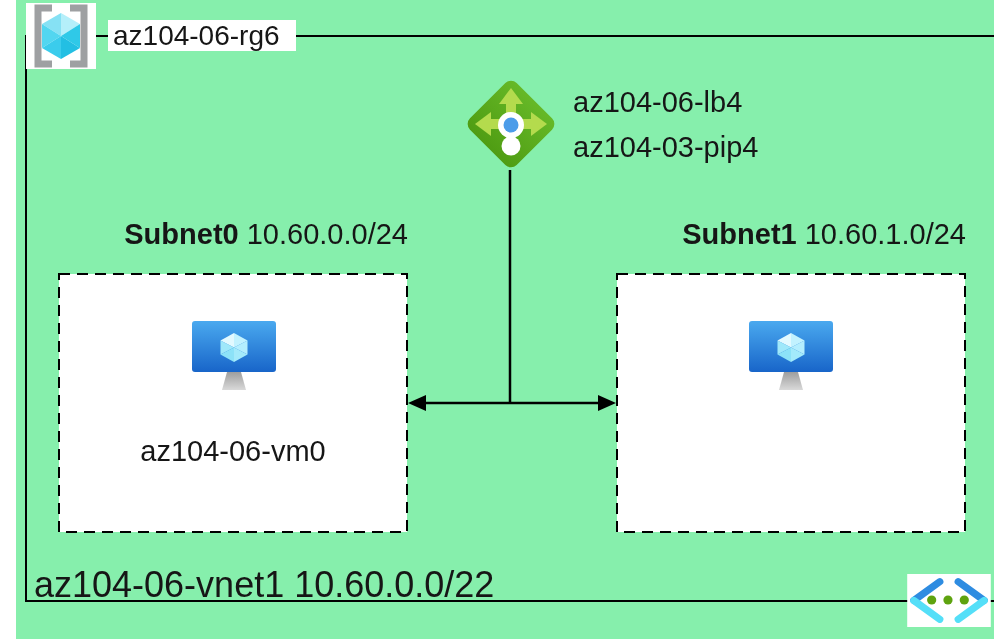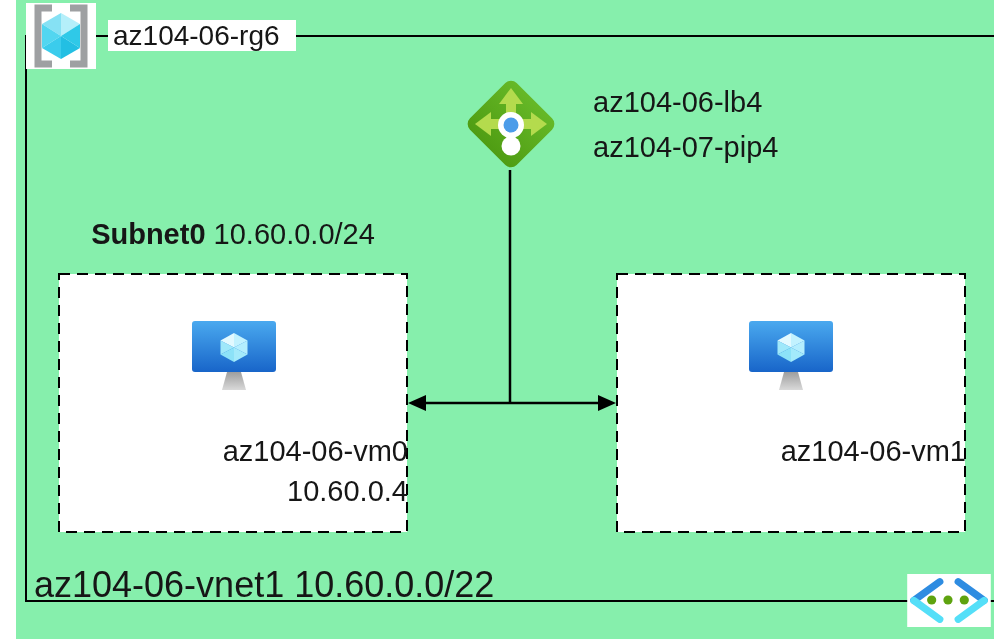--- a/index.html
+++ b/index.html
@@ -1,24 +1,24 @@
 <!DOCTYPE html>
 <html><head>
 <meta charset="utf-8">
 <style>
   html,body{margin:0;padding:0;background:#ffffff;}
   body{font-family:"Liberation Sans", sans-serif;color:#161616;}
   .canvas{position:relative;width:994px;height:639px;background:#86efac;overflow:hidden;margin-left:16px;}
   .abs{position:absolute;}
   svg{display:block;}
   .rg-label{left:92px;top:20px;font-size:28px;line-height:31px;background:#fff;padding:0 16px 0 5px;white-space:nowrap;}
-  .lb-label{left:577px;top:80px;font-size:29px;line-height:45px;white-space:nowrap;}
-  .subnet-label{top:214px;width:350px;text-align:center;font-size:29px;line-height:40px;white-space:nowrap;}
+  .lb-label{left:557px;top:80px;font-size:29px;line-height:45px;white-space:nowrap;}
+  .subnet-label{top:214px;width:350px;text-align:right;font-size:29px;line-height:40px;white-space:nowrap;}
   .subnet-label .subnet-name{font-weight:700;}
-  .vm-label{top:431px;width:350px;text-align:right;font-size:29px;line-height:40px;white-space:nowrap;}
+  .vm-label{top:431px;width:350px;text-align:center;font-size:29px;line-height:40px;white-space:nowrap;}
   .vnet-label{left:18px;top:570px;font-size:36px;line-height:30px;white-space:nowrap;}
 </style>
 </head>
 <body>
 
 <div class="canvas">
 
   <svg width="0" height="0" style="position:absolute">
     <defs>
       <linearGradient id="gScreen" x1="0" y1="0" x2="0" y2="1">
@@ -78,28 +78,32 @@
     <polygon points="84,48 68,36 68,60" fill="#B4DB4D"></polygon>
     <rect x="53" y="43" width="16" height="10" fill="#B4DB4D"></rect>
     <rect x="43.5" y="49" width="9" height="20" fill="#fff"></rect>
     <circle cx="48" cy="70" r="9.5" fill="#fff"></circle>
     <circle cx="48" cy="49" r="13" fill="#fff"></circle>
     <circle cx="48" cy="49" r="7.5" fill="#4C9CE9"></circle>
   </svg>
 
   <div class="abs lb-label">
     <div>az104-06-lb4</div>
-    <div>az104-07-pip4</div>
+    <div>az104-03-pip4</div>
   </div>
 
   <div class="abs subnet-label" style="left:42px">
     <span class="subnet-name">Subnet0</span>
     <span>10.60.0.0/24</span>
   </div>
 
+  <div class="abs subnet-label" style="left:600px">
+    <span class="subnet-name">Subnet1</span>
+    <span>10.60.1.0/24</span>
+  </div>
 
   <svg class="abs" style="left:175px;top:320px" width="86" height="78" viewBox="0 0 86 78">
     <rect x="1" y="1" width="84" height="51" rx="3" fill="url(#gScreen)"></rect>
     <polygon points="43,13 29.5,20.5 43,27.5" fill="#E2F9FF"></polygon>
     <polygon points="43,13 56.5,20.5 43,27.5" fill="#C2F2FF"></polygon>
     <polygon points="29.5,20.5 43,27.5 29.5,34.5" fill="#9FE8FA"></polygon>
     <polygon points="29.5,34.5 43,27.5 43,42" fill="#8CE2F8"></polygon>
     <polygon points="56.5,20.5 43,27.5 56.5,34.5" fill="#B4EEFE"></polygon>
     <polygon points="56.5,34.5 43,27.5 43,42" fill="#A3EAFB"></polygon>
     <polygon points="36,52 50,52 55,70 31,70" fill="url(#gStand)"></polygon>
@@ -111,24 +115,22 @@
     <polygon points="43,13 56.5,20.5 43,27.5" fill="#C2F2FF"></polygon>
     <polygon points="29.5,20.5 43,27.5 29.5,34.5" fill="#9FE8FA"></polygon>
     <polygon points="29.5,34.5 43,27.5 43,42" fill="#8CE2F8"></polygon>
     <polygon points="56.5,20.5 43,27.5 56.5,34.5" fill="#B4EEFE"></polygon>
     <polygon points="56.5,34.5 43,27.5 43,42" fill="#A3EAFB"></polygon>
     <polygon points="36,52 50,52 55,70 31,70" fill="url(#gStand)"></polygon>
   </svg>
 
   <div class="abs vm-label" style="left:42px">
     <div>az104-06-vm0</div>
-    <div>10.60.0.4</div>
   </div>
   <div class="abs vm-label" style="left:600px">
-    <div>az104-06-vm1</div>
   </div>
 
   <div class="abs vnet-label">az104-06-vnet1 10.60.0.0/22</div>
 
   <svg class="abs" style="left:891px;top:574px" width="84" height="53" viewBox="0 0 164 104">
     <rect width="164" height="104" fill="#fff"></rect>
     <line x1="64" y1="15" x2="13" y2="52" stroke="#2E8CE1" stroke-width="14" stroke-linecap="round"></line>
     <line x1="13" y1="52" x2="64" y2="89" stroke="#54DFF8" stroke-width="14" stroke-linecap="round"></line>
     <line x1="100" y1="15" x2="151" y2="52" stroke="#2E8CE1" stroke-width="14" stroke-linecap="round"></line>
     <line x1="151" y1="52" x2="100" y2="89" stroke="#54DFF8" stroke-width="14" stroke-linecap="round"></line>

